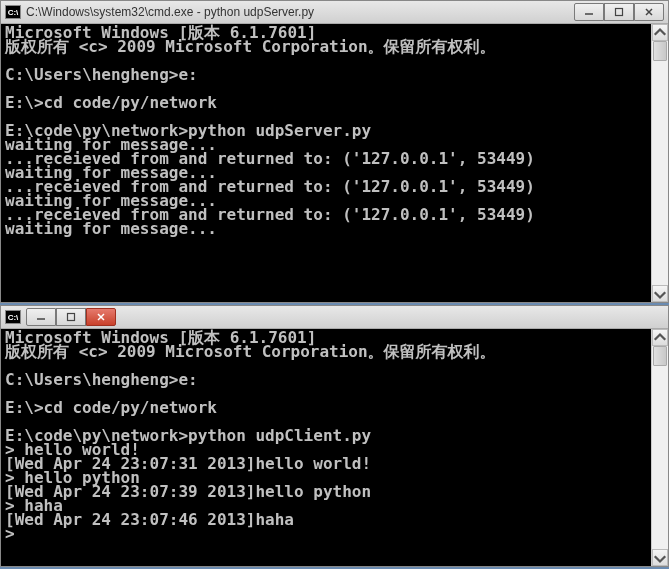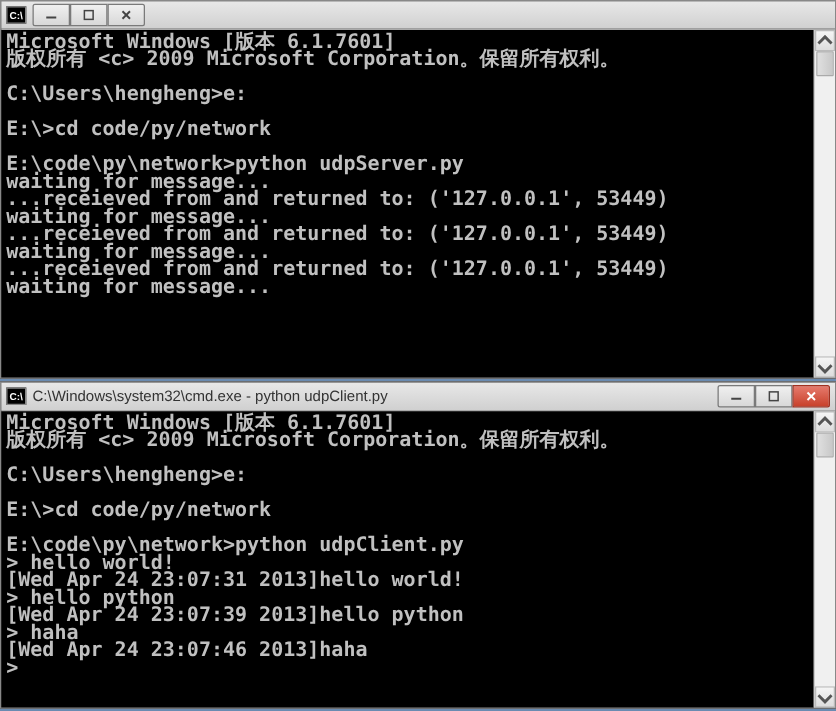--- a/index.html
+++ b/index.html
@@ -22,20 +22,21 @@
 .sb-btn { height: 17px; background: linear-gradient(to bottom, #f5f5f5, #ddd); border: 1px solid #bbb; display: flex; align-items: center; justify-content: center; font-size: 8px; color: #555; cursor: pointer; }
 .sb-track { flex: 1; background: #f0f0f0; position: relative; }
 .sb-thumb { position: absolute; left: 1px; right: 1px; top: 0; height: 20px; background: linear-gradient(to right, #e0e0e0, #c8c8c8); border: 1px solid #aaa; border-radius: 1px; cursor: pointer; }
 </style>
 </head>
 <body>
 
 <div class="window window1">
   <div class="titlebar">
     <div class="cmd-icon">C:\</div>
+    <div class="title-text">C:\Windows\system32\cmd.exe - python  udpServer.py</div>
     <div class="win-controls">
       <div class="win-btn min">
         <svg viewBox="0 0 10 10">
             <line x1="1" y1="7" x2="9" y2="7" stroke="#444" stroke-width="1.5"></line>
           </svg>
       </div>
       <div class="win-btn max">
         <svg viewBox="0 0 10 10">
             <rect x="1.5" y="1.5" width="7" height="7" fill="none" stroke="#444" stroke-width="1.2"></rect>
           </svg>
@@ -76,21 +77,20 @@
       <svg viewBox="0 0 8 8">
           <path d="M1 3 L4 6 L7 3" fill="none" stroke="#555" stroke-width="1.3"></path>
         </svg>
     </div>
   </div>
 </div>
 
 <div class="window window2">
   <div class="titlebar">
     <div class="cmd-icon">C:\</div>
-    <div class="title-text">C:\Windows\system32\cmd.exe - python  udpClient.py</div>
     <div class="win-controls">
       <div class="win-btn min">
         <svg viewBox="0 0 10 10">
             <line x1="1" y1="7" x2="9" y2="7" stroke="#444" stroke-width="1.5"></line>
           </svg>
       </div>
       <div class="win-btn max">
         <svg viewBox="0 0 10 10">
             <rect x="1.5" y="1.5" width="7" height="7" fill="none" stroke="#444" stroke-width="1.2"></rect>
           </svg>

